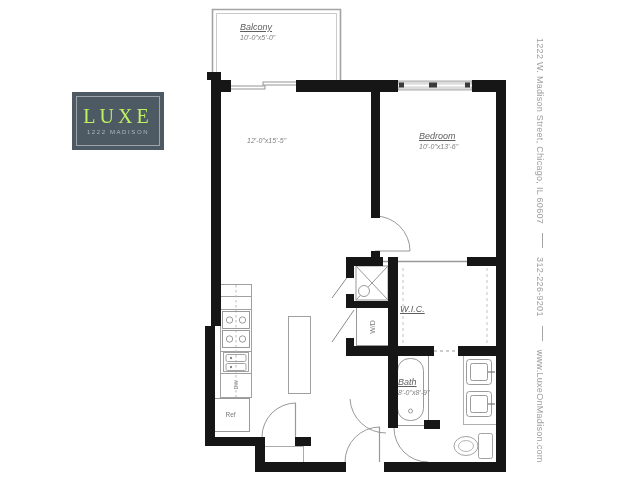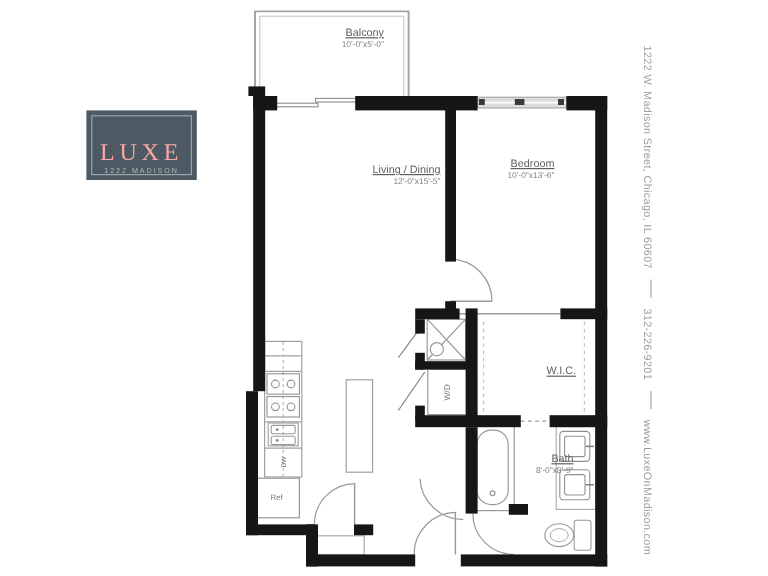--- a/index.html
+++ b/index.html
@@ -3,29 +3,29 @@
 <meta charset="utf-8">
 <style>
   html,body{margin:0;padding:0;background:#ffffff;}
   #page{position:relative;width:640px;height:480px;background:#ffffff;overflow:hidden;
         font-family:"Liberation Sans",sans-serif;}
   .wall{position:absolute;background:#161616;}
   svg{position:absolute;left:0;top:0;}
   
   #logo{position:absolute;left:72px;top:92px;width:92px;height:58px;background:#4d5a63;text-align:center;}
   #logo .inner{position:absolute;left:4px;top:4px;right:4px;bottom:4px;border:1px solid rgba(255,255,255,.45);}
-  #logo .name{position:relative;margin-top:25px;font-family:"Liberation Serif",serif;font-size:20px;
-              letter-spacing:4px;color:#fca5a5;line-height:20px;}
+  #logo .name{position:relative;margin-top:14px;font-family:"Liberation Serif",serif;font-size:20px;
+              letter-spacing:4px;color:#bef264;line-height:20px;}
   #logo .sub{position:relative;margin-top:3px;font-size:6px;letter-spacing:1.6px;color:#aeb9be;}
   
   #contact{position:absolute;left:528px;top:38px;width:17px;height:412px;writing-mode:vertical-rl;
            font-size:9px;letter-spacing:.3px;color:#9e9e9e;white-space:nowrap;}
   #contact .vdiv{display:inline-block;width:1px;height:15px;background:#a5a5a5;margin:9px 0;vertical-align:middle;}
   
-  .room-label{position:absolute;text-align:right;color:#5f5f5f;}
+  .room-label{position:absolute;text-align:left;color:#5f5f5f;font-style:italic;}
   .room-name{font-size:9px;text-decoration:underline;line-height:11px;}
   .room-dims{font-size:7px;color:#7e7e7e;line-height:9px;}
 </style>
 </head>
 <body>
 
 <div id="page">
 
   <div id="logo">
     <div class="inner"></div>
@@ -189,24 +189,23 @@
     <div class="wall" style="left:458px;top:346px;width:48px;height:10px"></div>
     <div class="wall" style="left:388px;top:356px;width:10px;height:72px"></div>
     <div class="wall" style="left:424px;top:420px;width:16px;height:9px"></div>
   </div>
 
   <div class="room-label" style="left:240px;top:22px;width:80px">
     <div class="room-name">Balcony</div>
     <div class="room-dims">10'-0"x5'-0"</div>
   </div>
   <div class="room-label" style="left:247px;top:136px;width:120px">
-    <div class="room-name">Living / Dining</div>
     <div class="room-dims">12'-0"x15'-5"</div>
   </div>
-  <div class="room-label" style="left:382px;top:131px;width:80px">
+  <div class="room-label" style="left:419px;top:131px;width:80px">
     <div class="room-name">Bedroom</div>
     <div class="room-dims">10'-0"x13'-6"</div>
   </div>
   <div class="room-label" style="left:400px;top:304px;width:80px">
     <div class="room-name">W.I.C.</div>
   </div>
   <div class="room-label" style="left:398px;top:377px;width:80px">
     <div class="room-name">Bath</div>
     <div class="room-dims">8'-0"x8'-9"</div>
   </div>

